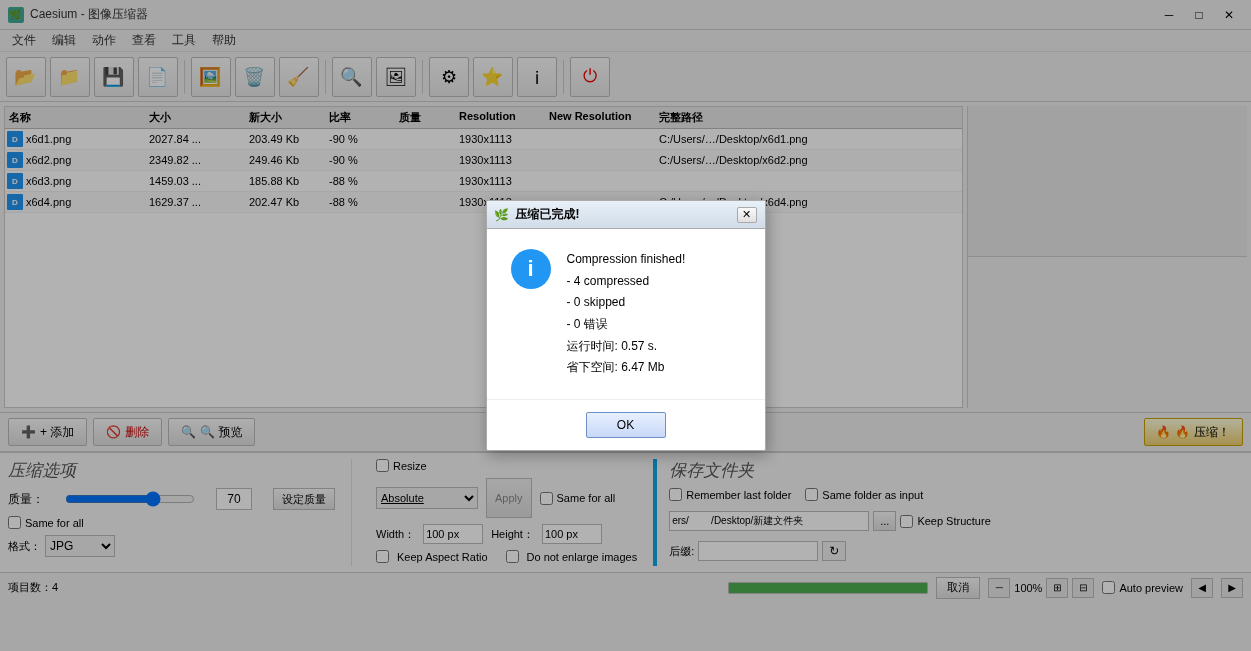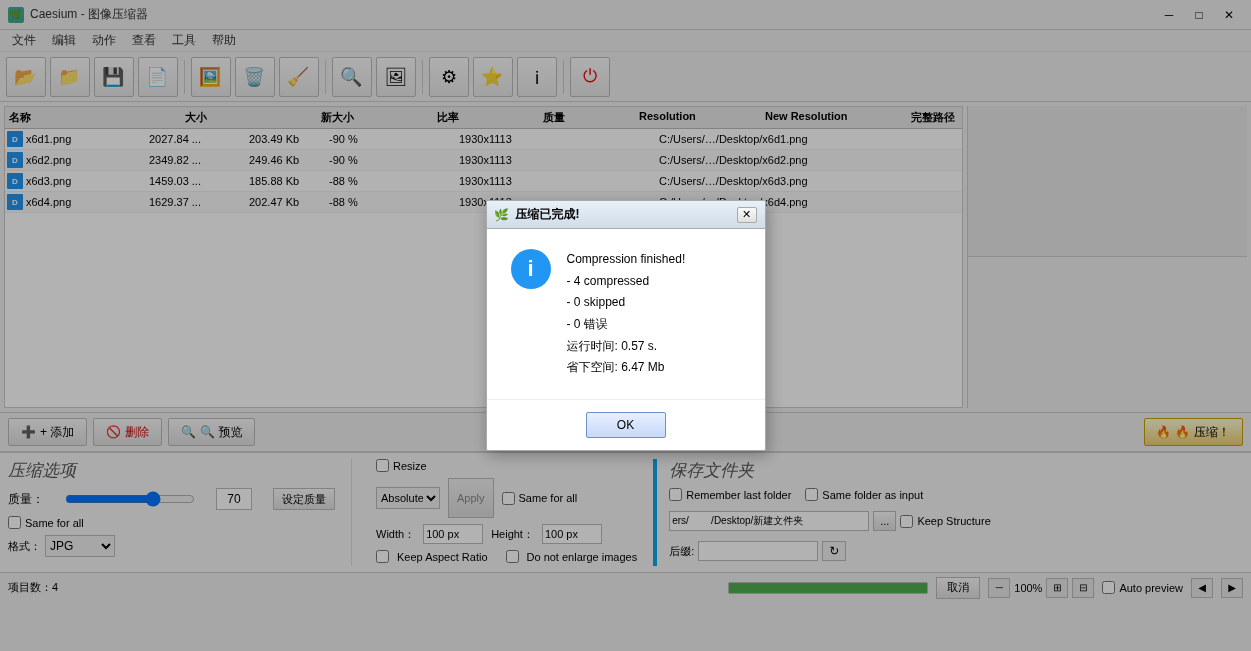--- a/index.html
+++ b/index.html
@@ -103,21 +103,20 @@
       margin: 4px;
       overflow-y: auto;
     }
     .file-list-header {
       display: flex;
       background: #e8e8e8;
       border-bottom: 1px solid #bbb;
       padding: 3px 0;
       font-size: 11px;
       font-weight: bold;
-      gap: 36px;
     }
     .col-name { width: 140px; padding: 0 4px; }
     .col-size { width: 100px; padding: 0 4px; }
     .col-newsize { width: 80px; padding: 0 4px; }
     .col-ratio { width: 70px; padding: 0 4px; }
     .col-quality { width: 60px; padding: 0 4px; }
     .col-res { width: 90px; padding: 0 4px; }
     .col-newres { width: 110px; padding: 0 4px; }
     .col-path { flex: 1; padding: 0 4px; }
 
@@ -256,21 +255,22 @@
       width: 60px;
       height: 20px;
       border: 1px solid #bbb;
       font-size: 11px;
       padding: 0 2px;
     }
     .resize-dropdown {
       height: 22px;
       border: 1px solid #bbb;
       font-size: 11px;
-      width: 64px;
+      width: 102px;
+      text-decoration: underline;
     }
     .apply-btn {
       height: 40px;
       padding: 0 8px;
       border: 1px solid #bbb;
       background: linear-gradient(to bottom, #f0f0f0, #ddd);
       font-size: 11px;
       cursor: pointer;
       color: #888;
     }
@@ -537,21 +537,20 @@
       <div class="file-name-cell">
         <div class="file-icon">D</div>
         <span>x6d3.png</span>
       </div>
       <div class="col-size">1459.03 ...</div>
       <div class="col-newsize">185.88 Kb</div>
       <div class="col-ratio">-88 %</div>
       <div class="col-quality"></div>
       <div class="col-res">1930x1113</div>
       <div class="col-newres"></div>
-      <div class="col-path">C:/Users/…/Desktop/x6d3.png</div>
     </div>
     <div class="file-row even">
       <div class="file-name-cell">
         <div class="file-icon">D</div>
         <span>x6d4.png</span>
       </div>
       <div class="col-size">1629.37 ...</div>
       <div class="col-newsize">202.47 Kb</div>
       <div class="col-ratio">-88 %</div>
       <div class="col-quality"></div>

